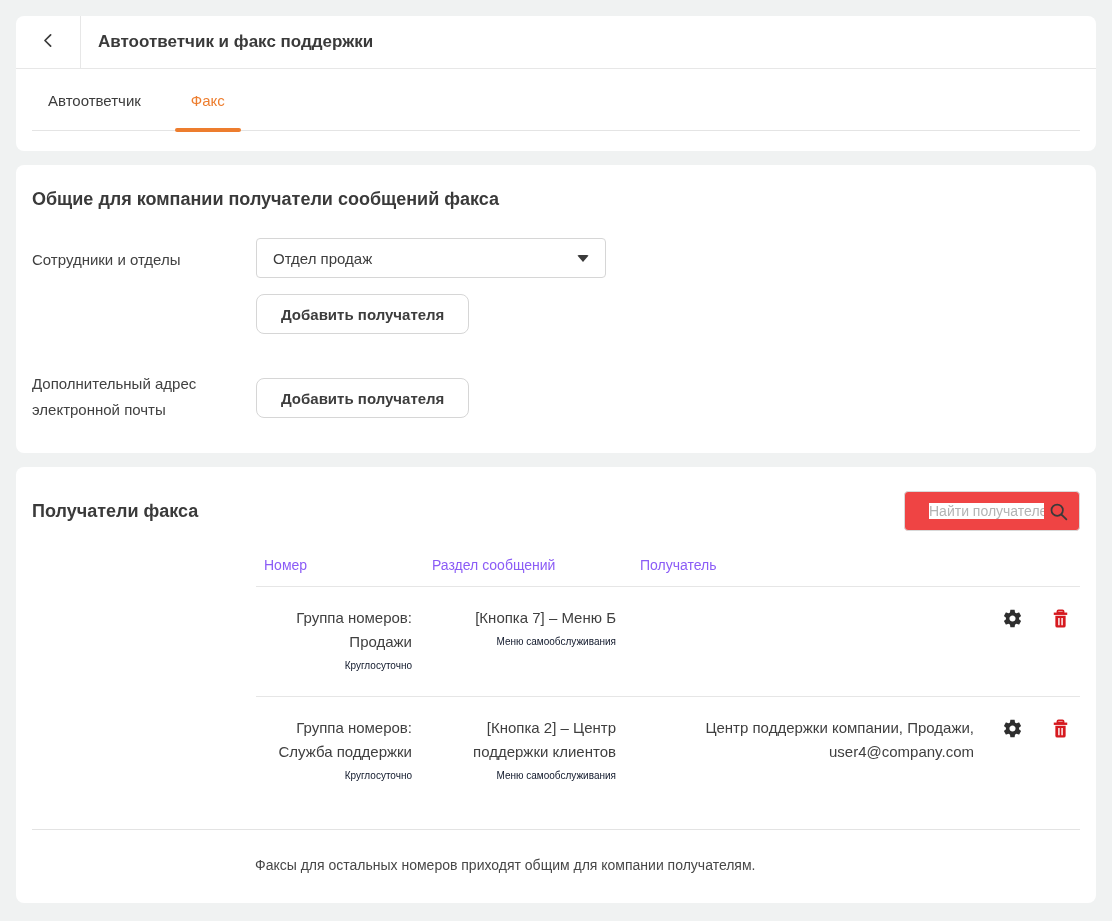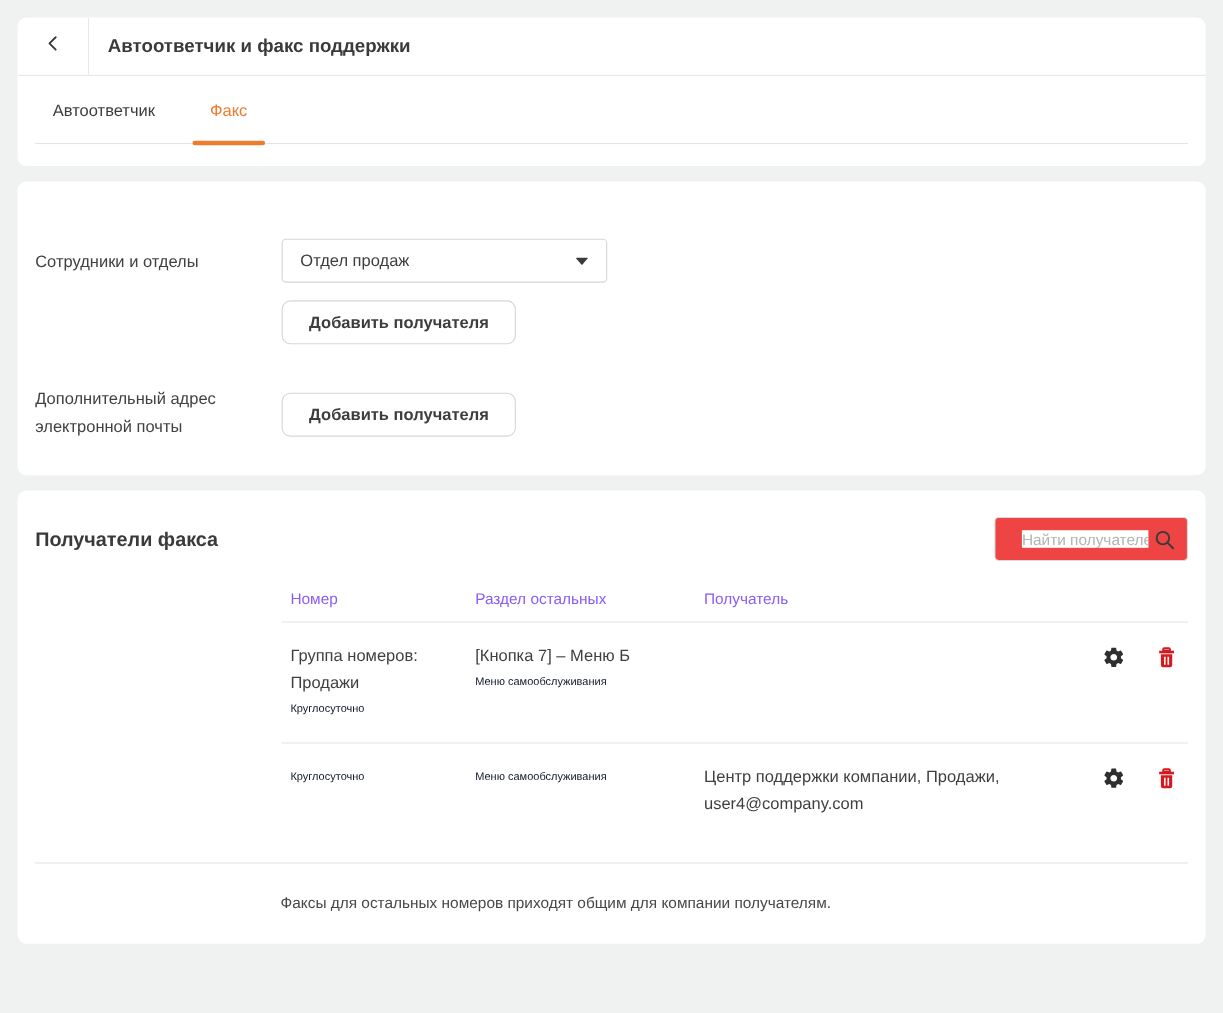--- a/index.html
+++ b/index.html
@@ -19,42 +19,42 @@
   .tab.active { color:#ed7d2e; }
   .tab.active::after { content:""; position:absolute; left:0; right:0; bottom:-2px; height:4px;
                        background:#ed7d2e; border-radius:2px; }
   .card-header .tabs-pad { height:20px; }
 
   
   .card-general { margin-bottom:14px; padding:24px 16px 30px; }
   .section-title { font-size:18px; font-weight:bold; color:#3a3a3a; }
   .form-row { display:flex; margin-top:28px; }
   .form-label { width:224px; padding-top:9px; font-size:15px; color:#414141; line-height:26px; }
-  .select-box { width:296px; height:40px; border:1px solid #d6d6d6; border-radius:4px; background:#fff;
+  .select-box { width:350px; height:40px; border:1px solid #d6d6d6; border-radius:4px; background:#fff;
                 display:flex; align-items:center; justify-content:space-between; padding:0 16px;
                 font-size:15px; color:#3d3d3d; cursor:pointer; }
   .caret-down { width:0; height:0; border-left:6px solid transparent; border-right:6px solid transparent;
                 border-top:7px solid #3a3a3a; border-radius:2px; }
   .btn { margin-top:16px; height:40px; padding:0 24px; background:#fff; border:1px solid #d6d6d6;
          border-radius:8px; font-family:inherit; font-size:15px; font-weight:bold; color:#3d3d3d; cursor:pointer; }
   .text-input { width:296px; height:39px; border:1px solid #d6d6d6; border-radius:4px; padding:0 14px;
                 font-family:inherit; font-size:15px; color:#3d3d3d; outline:none; }
 
   
   .card-recipients { padding:24px 16px 0; }
   .section-head { display:flex; align-items:center; justify-content:space-between; }
   .search-box { width:176px; height:40px; border:1px solid #d9d9d9; border-radius:4px; background:#ef4444;
                 display:flex; align-items:center; padding:0 10px 0 24px; }
   .search-box input { flex:1; min-width:0; border:none; outline:none; font-family:inherit; font-size:14px; color:#3d3d3d; }
   .search-box input::placeholder { color:#b3b3b3; }
   .search-icon { flex:0 0 auto; margin-left:4px; cursor:pointer; display:flex; }
 
   .table { margin-left:224px; margin-top:26px; }
   .t-head { display:flex; padding:0 0 13px 8px; font-size:14px; color:#8b5cf6; }
-  .t-row { display:flex; padding:19px 0 18px 8px; border-top:1px solid #e6e6e6; }
+  .t-row { display:flex; padding:19px 0 18px 8px; border-top:1px solid #e6e6e6;text-align:right; }
   .c1 { width:168px; padding-right:20px; }
   .c2 { width:208px; padding-right:24px; }
   .c3 { width:350px; padding-right:16px; }
   .main-text { font-size:15px; color:#3f3f3f; line-height:24px; }
   .note-text { font-size:10px; color:#0f172a; line-height:24px; }
   .row-actions { margin-left:auto; display:flex; gap:28px; padding:2px 10px 0 0; align-items:flex-start; }
   .icon-btn { cursor:pointer; display:flex; }
 
   .bottom-line { border-top:1px solid #e3e3e3; margin-top:23px; }
   .footer-note { padding:27px 0 30px 223px; font-size:14px; color:#474747; }
@@ -76,20 +76,21 @@
       <div class="page-title">Автоответчик и факс поддержки</div>
     </div>
     <div class="tabs">
       <div class="tab">Автоответчик</div>
       <div class="tab active">Факс</div>
     </div>
     <div class="tabs-pad"></div>
   </div>
 
   <div class="card card-general">
+    <div class="section-title">Общие для компании получатели сообщений факса</div>
 
     <div class="form-row">
       <div class="form-label">Сотрудники и отделы</div>
       <div>
         <div class="select-box">
           <span>Отдел продаж</span>
           <span class="caret-down"></span>
         </div>
         <button class="btn">Добавить получателя</button>
       </div>
@@ -113,21 +114,21 @@
               <circle cx="10.5" cy="10.5" r="6.5"></circle>
               <line x1="15.5" y1="15.5" x2="21" y2="21"></line>
             </svg>
         </span>
       </div>
     </div>
 
     <div class="table">
       <div class="t-head">
         <div class="c1">Номер</div>
-        <div class="c2">Раздел остальных</div>
+        <div class="c2">Раздел сообщений</div>
         <div class="c3">Получатель</div>
       </div>
 
       <div class="t-row">
         <div class="c1">
           <div class="main-text">Группа номеров: Продажи</div>
           <div class="note-text">Круглосуточно</div>
         </div>
         <div class="c2">
           <div class="main-text">[Кнопка 7] – Меню Б</div>
@@ -146,23 +147,25 @@
                 <path d="M5.5 9.5 h13 v12.5 a2.5 2.5 0 0 1-2.5 2.5 h-8 a2.5 2.5 0 0 1-2.5-2.5 z" fill="#d6191f"></path>
                 <line x1="10" y1="12.5" x2="10" y2="21.5" stroke="#fff" stroke-width="1.8"></line>
                 <line x1="14" y1="12.5" x2="14" y2="21.5" stroke="#fff" stroke-width="1.8"></line>
               </svg>
           </span>
         </div>
       </div>
 
       <div class="t-row">
         <div class="c1">
+          <div class="main-text">Группа номеров: Служба поддержки</div>
           <div class="note-text">Круглосуточно</div>
         </div>
         <div class="c2">
+          <div class="main-text">[Кнопка 2] – Центр поддержки клиентов</div>
           <div class="note-text">Меню самообслуживания</div>
         </div>
         <div class="c3">
           <div class="main-text">Центр поддержки компании, Продажи, user4@company.com</div>
         </div>
         <div class="row-actions">
           <span class="icon-btn">
             <svg width="21" height="21" viewBox="0 0 24 24" fill="#2f2f2f">
                 <path d="M19.43 12.98c.04-.32.07-.64.07-.98s-.03-.66-.07-.98l2.11-1.65c.19-.15.24-.42.12-.64l-2-3.46c-.12-.22-.39-.3-.61-.22l-2.49 1c-.52-.4-1.08-.73-1.69-.98l-.38-2.65C14.46 2.18 14.25 2 14 2h-4c-.25 0-.46.18-.49.42l-.38 2.65c-.61.25-1.17.59-1.69.98l-2.49-1c-.23-.09-.49 0-.61.22l-2 3.46c-.13.22-.07.49.12.64l2.11 1.65c-.04.32-.07.65-.07.98s.03.66.07.98l-2.11 1.65c-.19.15-.24.42-.12.64l2 3.46c.12.22.39.3.61.22l2.49-1c.52.4 1.08.73 1.69.98l.38 2.65c.03.24.24.42.49.42h4c.25 0 .46-.18.49-.42l.38-2.65c.61-.25 1.17-.59 1.69-.98l2.49 1c.23.09.49 0 .61-.22l2-3.46c.12-.22.07-.49-.12-.64l-2.11-1.65zM12 15.5c-1.93 0-3.5-1.57-3.5-3.5s1.57-3.5 3.5-3.5 3.5 1.57 3.5 3.5-1.57 3.5-3.5 3.5z"></path>
               </svg>

